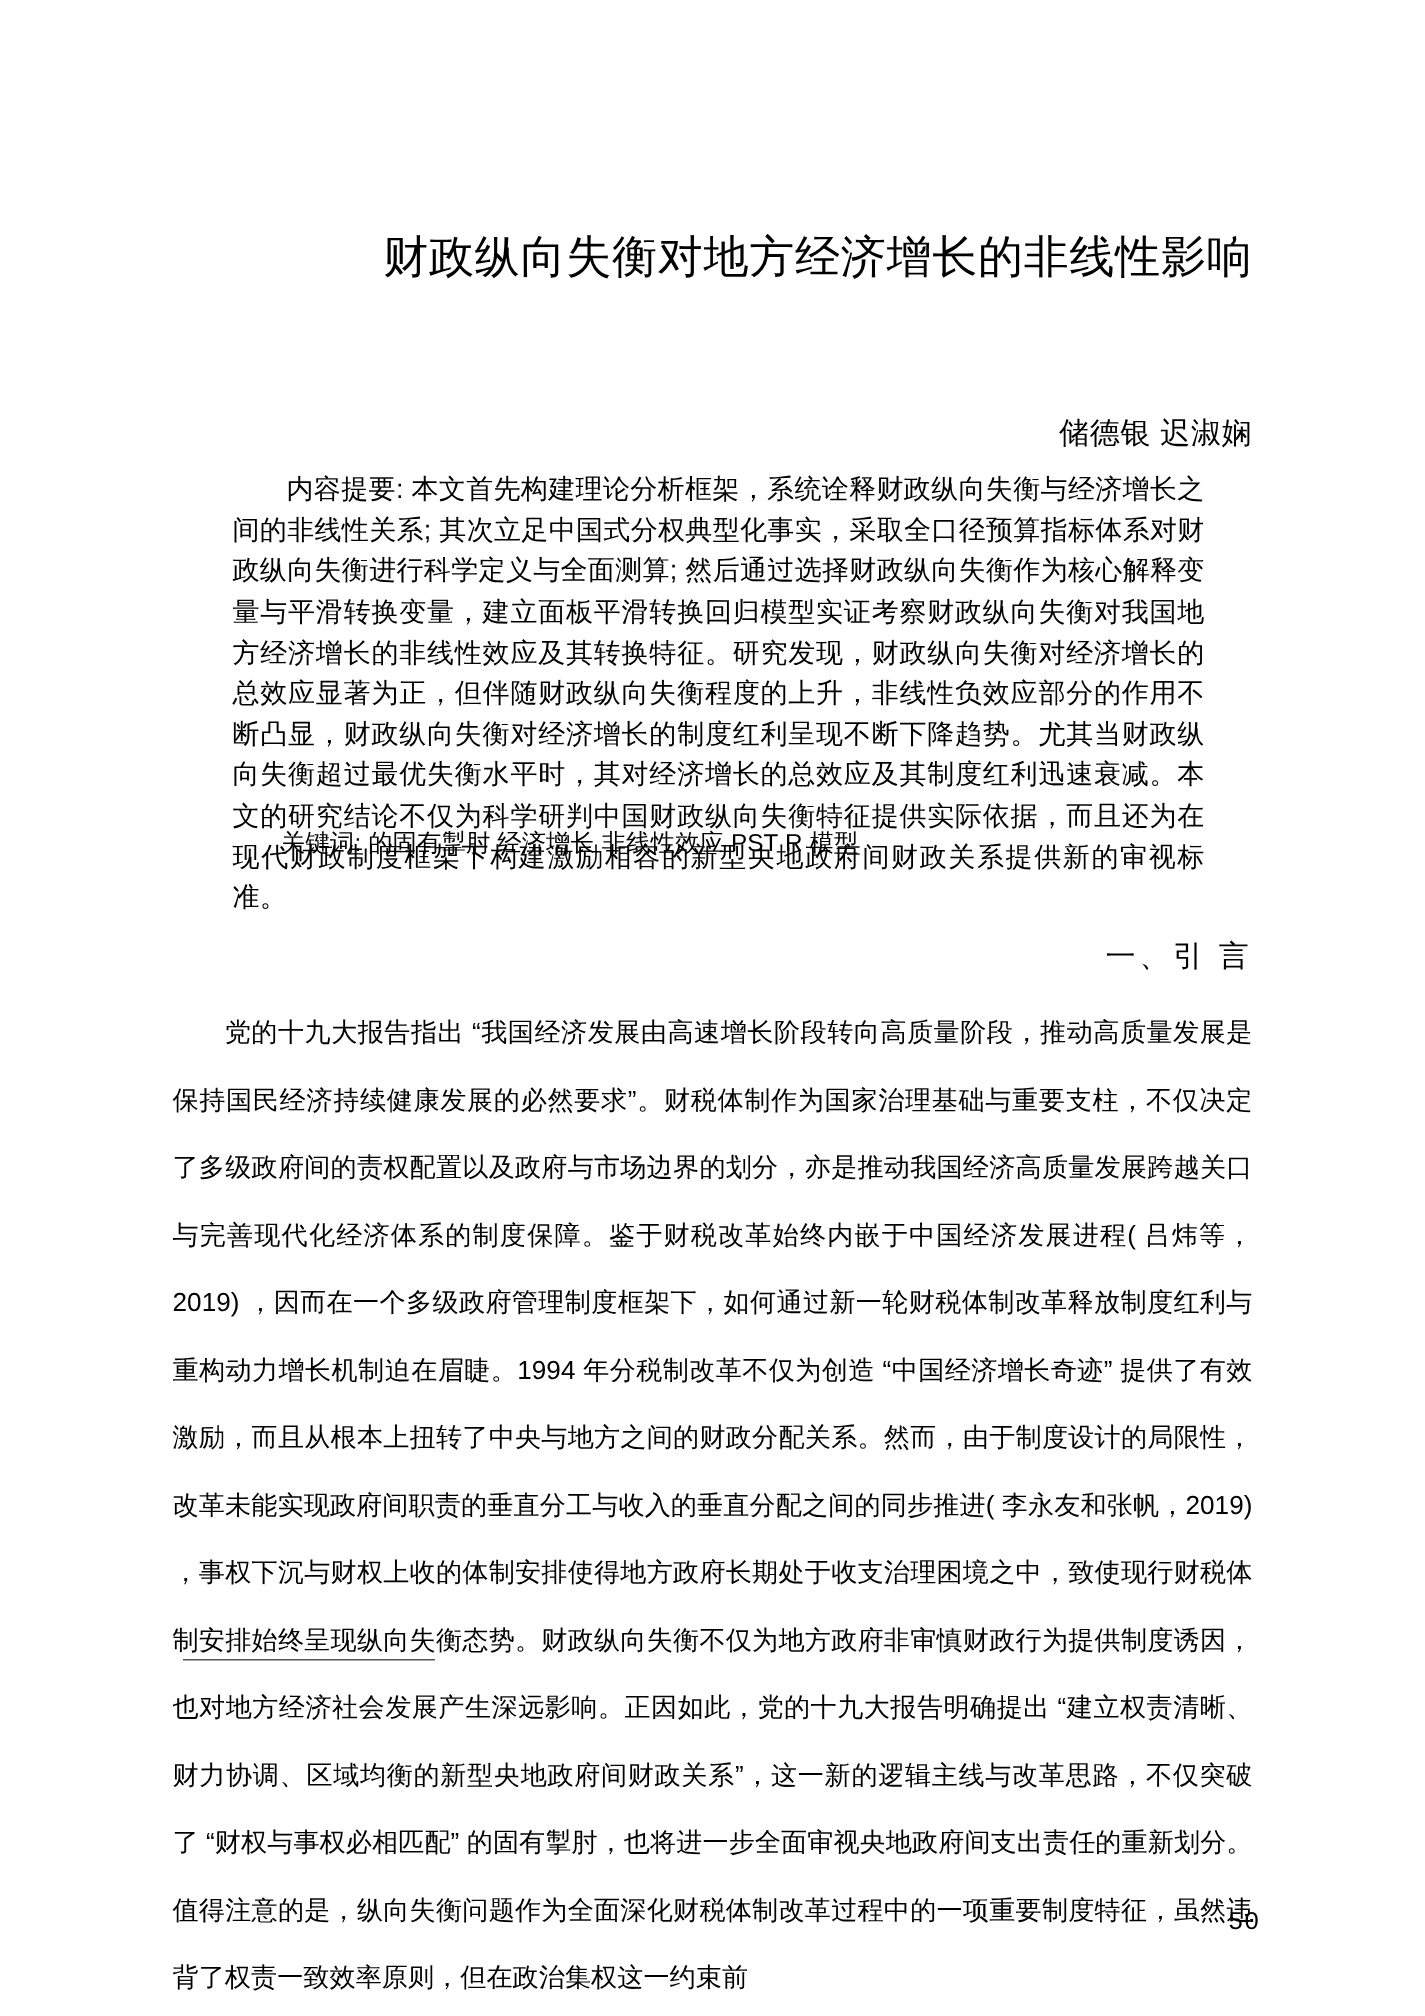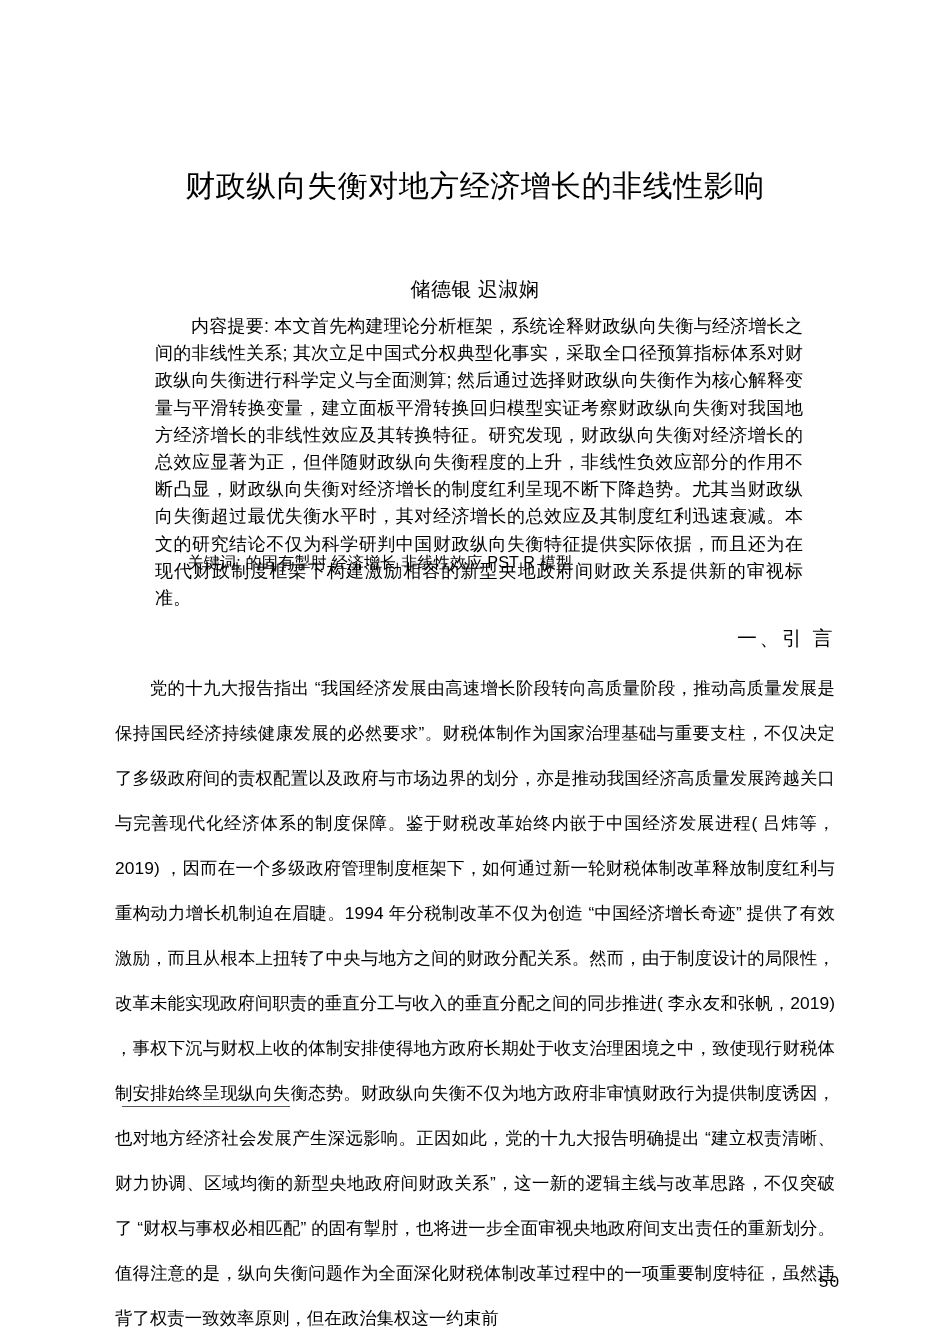--- a/index.html
+++ b/index.html
@@ -20,23 +20,23 @@
     margin: 0 auto;
     background: #ffffff;
     overflow: hidden;
     box-sizing: border-box;
   }
 
   
   .title-block {
     position: absolute;
     left: 115px;
-    top: 162px;
+    top: 148px;
     width: 720px;
-    text-align: center;
+    text-align: right;
   }
   .title-line {
     font-size: 30px;
     line-height: 47px;
     letter-spacing: 0.5px;
     font-weight: 400;
     white-space: nowrap;
   }
   .title-line-2 {
     position: relative;
@@ -47,21 +47,21 @@
     vertical-align: super;
     line-height: 1;
   }
 
   
   .authors {
     position: absolute;
     left: 115px;
     top: 274px;
     width: 720px;
-    text-align: center;
+    text-align: right;
     font-size: 20px;
     line-height: 30px;
     letter-spacing: 0.5px;
   }
 
   
   .abstract {
     position: absolute;
     left: 155px;
     top: 313px;

